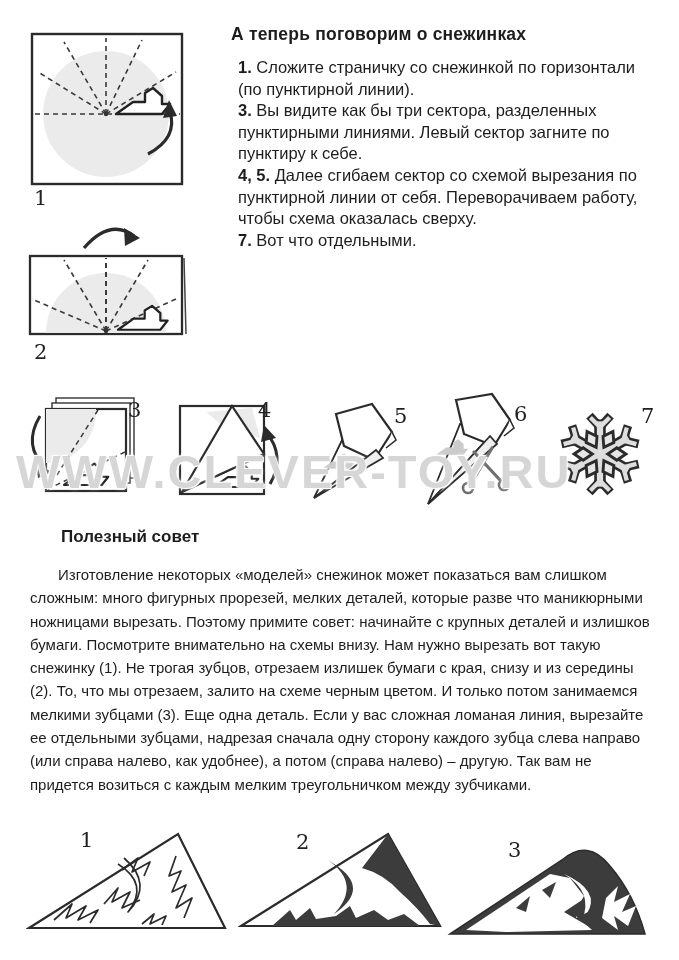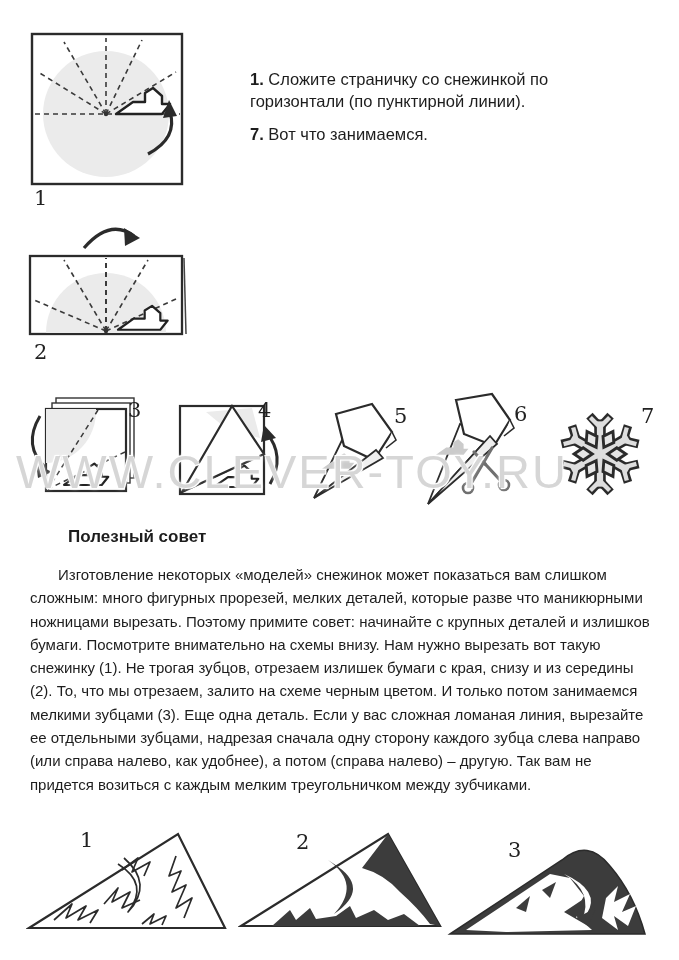--- a/index.html
+++ b/index.html
@@ -15,33 +15,33 @@
     font-size:21px;color:#222;line-height:1;
   }
   .title{
     position:absolute;left:231px;top:24px;width:430px;
     font-size:17.5px;font-weight:bold;letter-spacing:.2px;
   }
   .instructions{
     position:absolute;left:238px;top:57px;width:404px;
     font-size:16.5px;line-height:21.6px;
   }
-  .instructions p{margin:12px;}
+  .instructions p{margin:0;}
   .instructions .num{font-weight:bold;}
   .advice-heading{
-    position:absolute;left:68px;top:527px;
+    position:absolute;left:61px;top:527px;
     font-size:17px;font-weight:bold;
   }
   .advice-body{
     position:absolute;left:30px;top:563px;width:624px;
     font-size:15px;line-height:23.3px;text-indent:28px;margin:0;
   }
   .watermark{
     position:absolute;left:16px;top:444px;width:660px;
-    font-size:47px;font-weight:normal;letter-spacing:2px;white-space:nowrap;
+    font-size:47px;font-weight:bold;letter-spacing:2px;white-space:nowrap;
     color:rgba(185,185,185,.58);
     text-shadow:0 0 2px #fff,0 0 4px #fff,1px 1px 0 #fff,-1px -1px 0 #fff;
     z-index:5;pointer-events:none;
   }
 </style>
 </head>
 <body>
 
 <div class="page">
 
@@ -82,24 +82,27 @@
       <line x1="80" y1="115" x2="122" y2="44"></line>
       <line x1="80" y1="115" x2="152" y2="82"></line>
     </g>
     <circle cx="80" cy="115" r="2.2" fill="#333"></circle>
     <g transform="translate(92,88) scale(0.92)">
       <path d="M0,28 h46 l8,-10 h-8 v-8 l-9,-8 -8,5 v9 h-12 l-17,12 z" fill="#ffffff" stroke="#222" stroke-width="2.4" stroke-linejoin="round"></path>
     </g>
   </svg>
   <span class="fig-label" style="left:34px;top:342px">2</span>
 
+  <div class="title">А теперь поговорим о снежинках</div>
 
   <div class="instructions">
     <p><span class="num">1.</span><span> Сложите страничку со снежинкой по горизонтали (по пунктирной линии).</span></p>
-    <p><span class="num">7.</span><span>  Вот что занимаемся.</span></p>
+    <p><span class="num">3.</span><span> Вы видите как бы три сектора, разделенных пунктирными линиями. Левый сектор загните по пунктиру к себе.</span></p>
+    <p><span class="num">4, 5.</span><span> Далее сгибаем сектор со схемой вырезания по пунктирной линии от себя. Переворачиваем работу, чтобы схема оказалась сверху.</span></p>
+    <p><span class="num">7.</span><span>  Вот что отдельными.</span></p>
   </div>
 
   <svg class="fig" style="left:20px;top:394px" width="118" height="112" viewBox="0 0 118 112">
     <rect x="36" y="4" width="78" height="80" fill="#ffffff" stroke="#333" stroke-width="1.4"></rect>
     <rect x="32" y="9" width="78" height="80" fill="#ffffff" stroke="#333" stroke-width="1.4"></rect>
     <rect x="26" y="15" width="80" height="82" fill="#ffffff" stroke="#2b2b2b" stroke-width="2.2"></rect>
     <path d="M26,15 h50 a50,52 0 0 1 -50,54 z" fill="#ebebeb"></path>
     <g stroke="#3a3a3a" stroke-width="1.5" stroke-dasharray="5 4">
       <line x1="78" y1="16" x2="28" y2="95"></line>
       <line x1="105" y1="58" x2="28" y2="95"></line>

